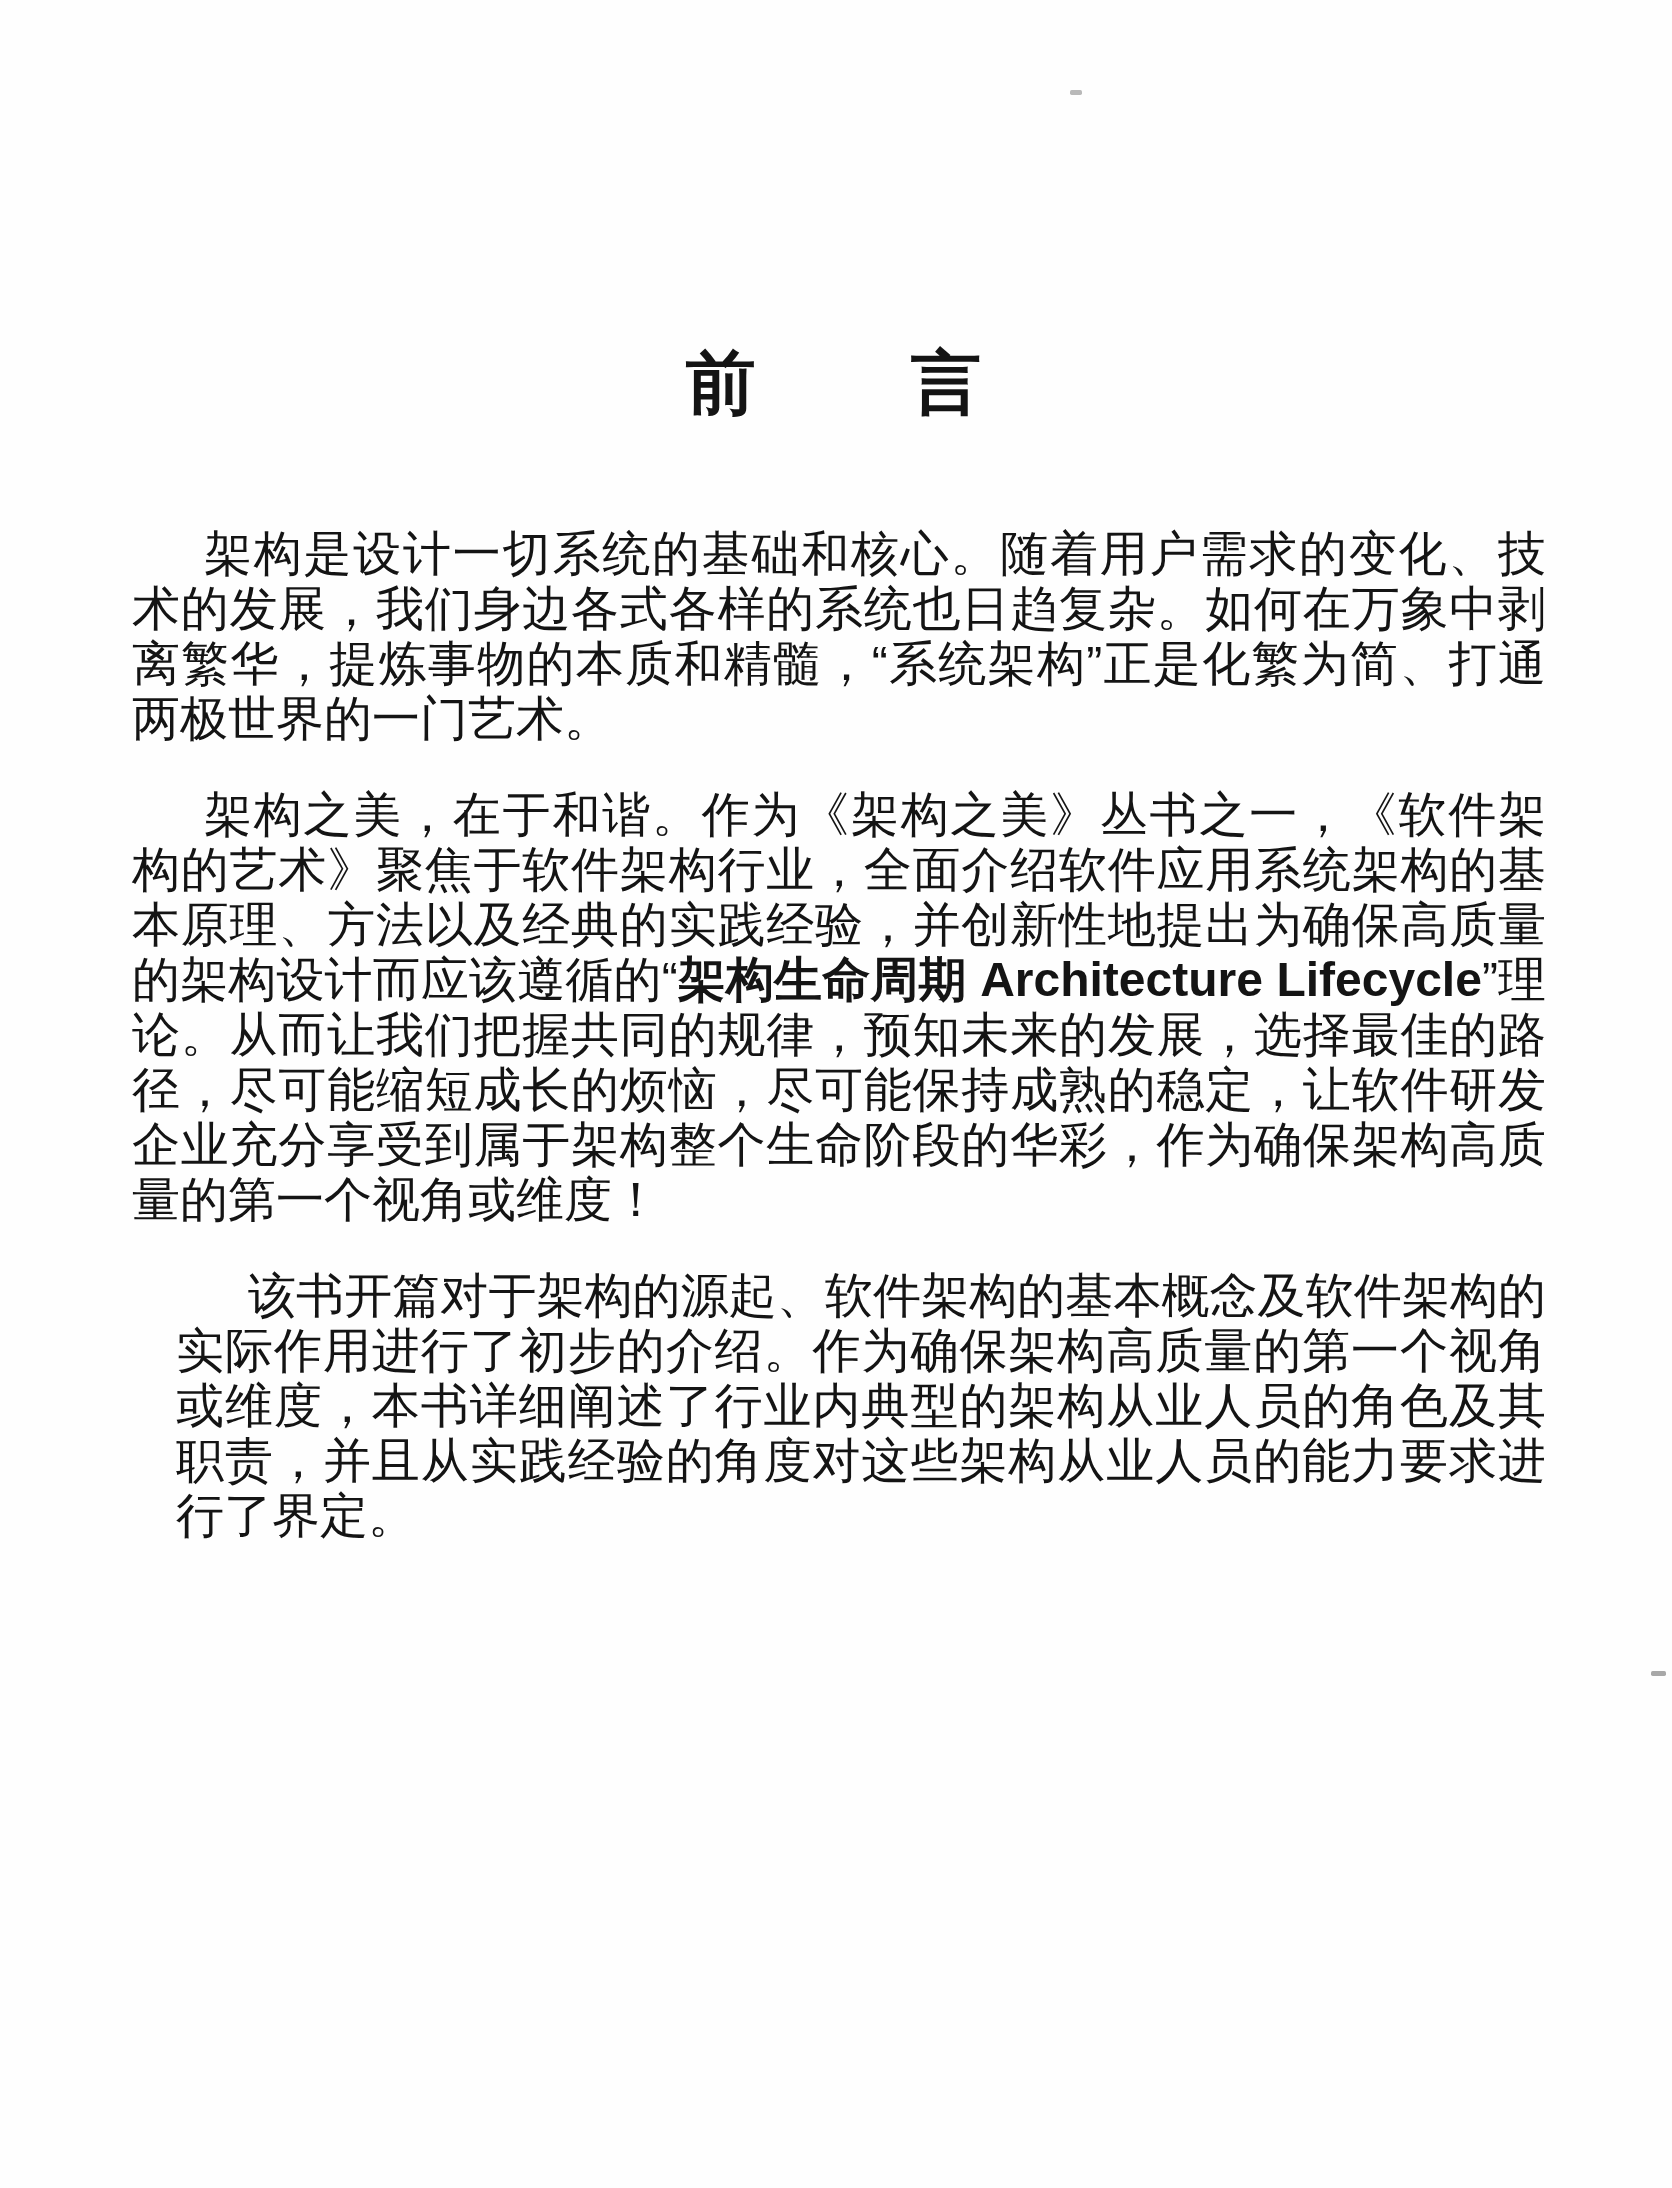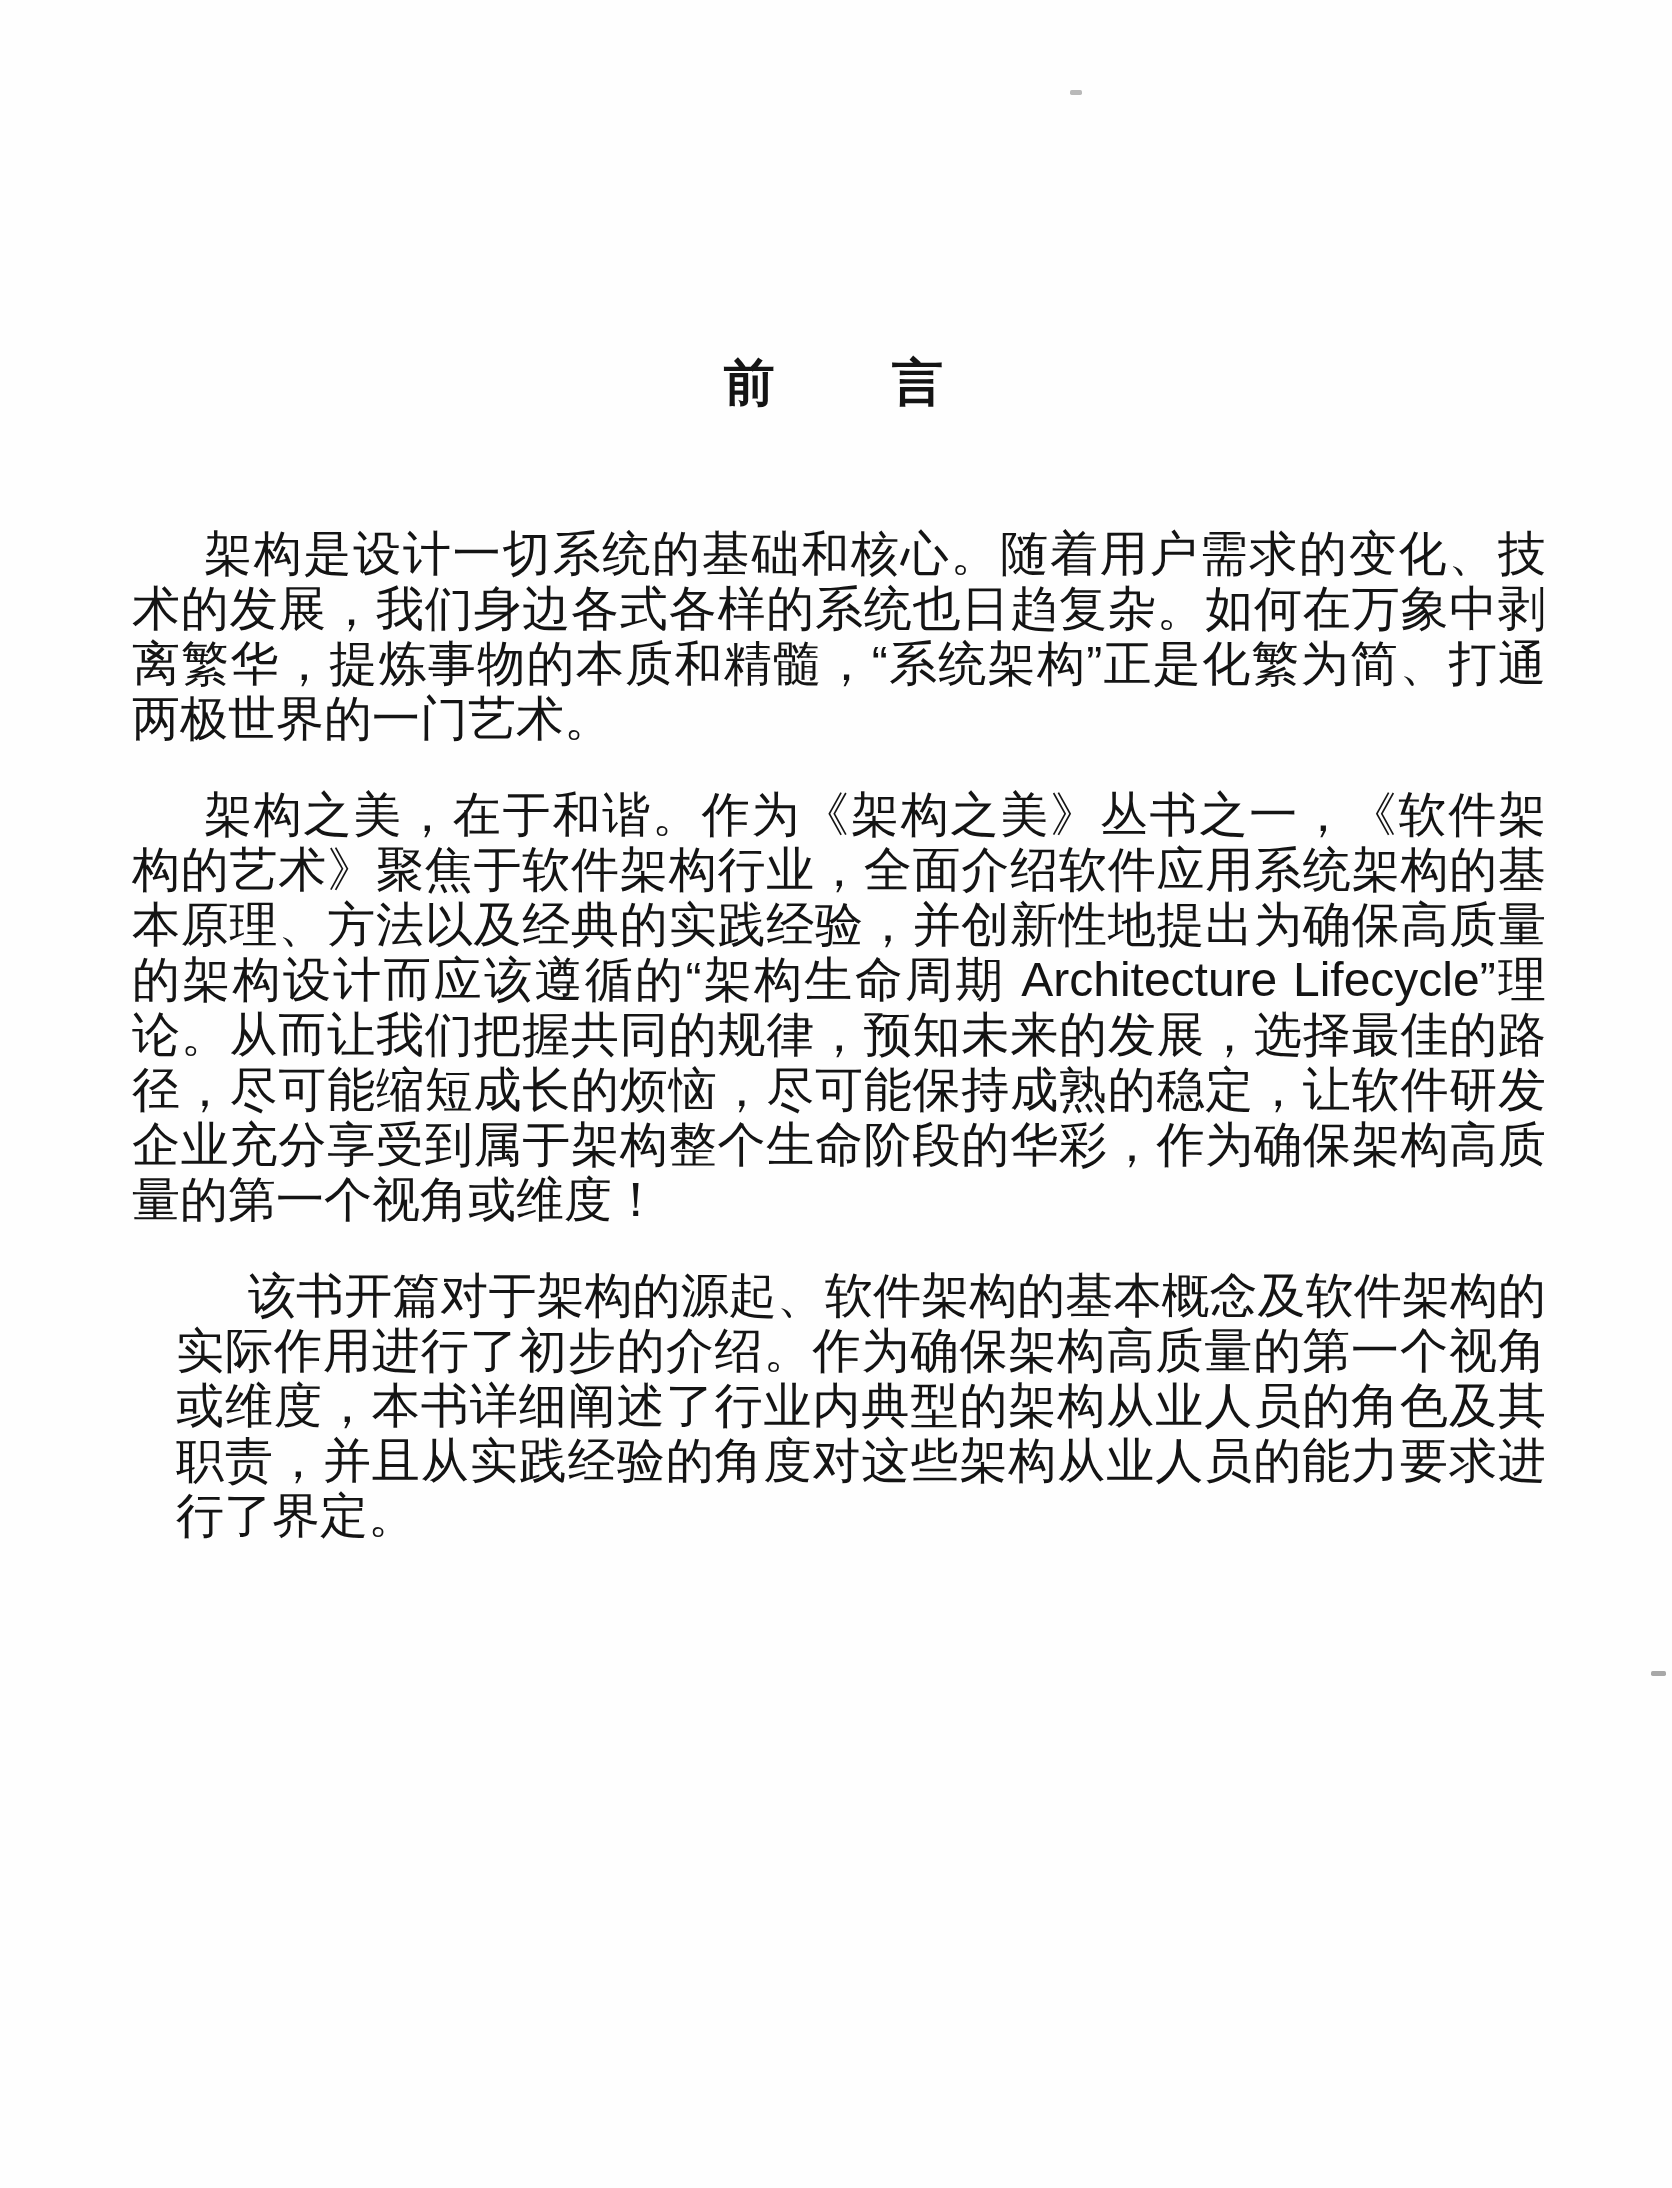--- a/index.html
+++ b/index.html
@@ -14,42 +14,42 @@
     background: #fefefe;
     font-family: "Liberation Sans", sans-serif;
     color: #141414;
     overflow: hidden;
   }
   .preface-title {
     margin: 0;
     padding-top: 349px;
     line-height: 68px;
     text-align: center;
-    font-size: 51px;
+    font-size: 70px;
     font-weight: bold;
     letter-spacing: 5.1px;
     white-space: pre;
   }
   .content {
     margin: 109px 126px 0 132px; 
     font-size: 48px;
     line-height: 55px;
     text-align: justify;
     text-justify: inter-ideograph;
   }
   .content p {
     margin: 0 0 41px 0;
     text-indent: 72px;
   }
   .content p:last-child {
     margin-bottom: 0;
     margin-left: 44px;
   }
   .bold-term {
-    font-weight: normal;
+    font-weight: bold;
   }
   .artifact {
     position: absolute;
     border-radius: 1.7px;
   }
   .artifact-top {
     left: 1070px;
     top: 90px;
     width: 12px;
     height: 5.1px;

